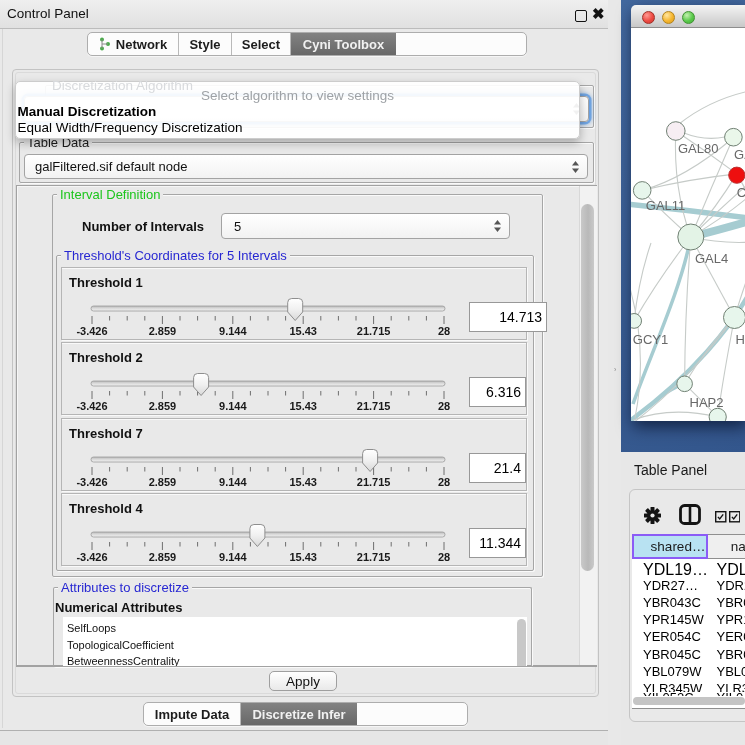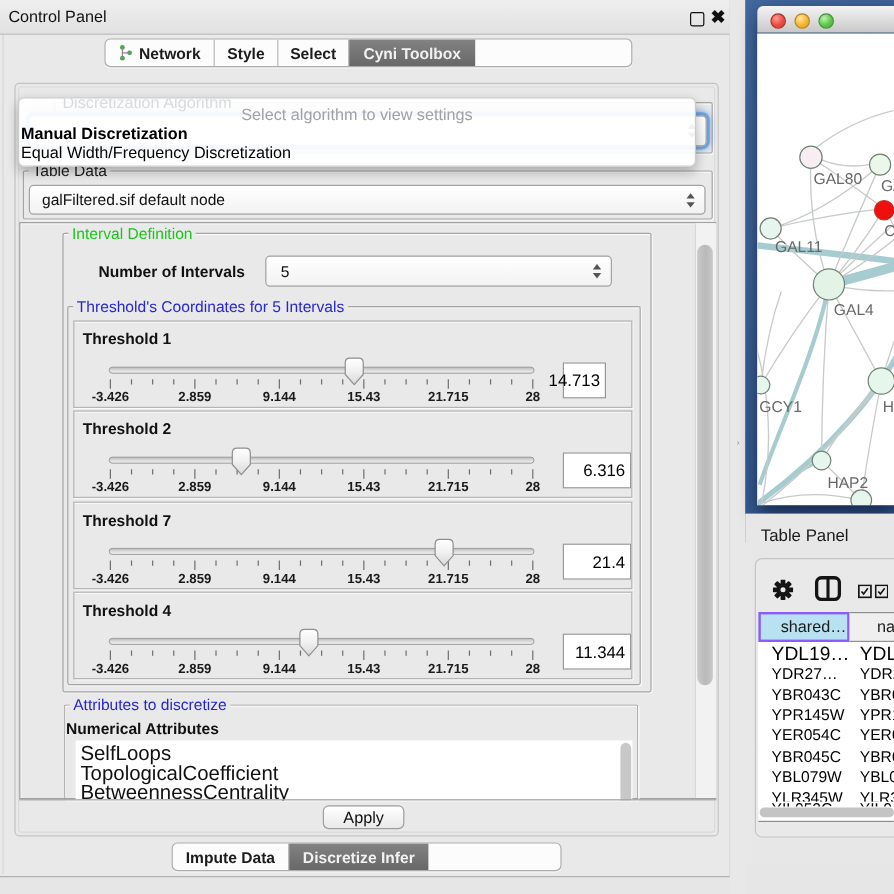--- a/index.html
+++ b/index.html
@@ -122,21 +122,21 @@
 <text x="30.0" y="66.5" font-size="11" font-weight="bold" fill="#1a1a1a" text-anchor="middle" font-family="Liberation Sans,sans-serif">-3.426</text>
         <text x="100.4" y="66.5" font-size="11" font-weight="bold" fill="#1a1a1a" text-anchor="middle" font-family="Liberation Sans,sans-serif">2.859</text>
         <text x="170.8" y="66.5" font-size="11" font-weight="bold" fill="#1a1a1a" text-anchor="middle" font-family="Liberation Sans,sans-serif">9.144</text>
         <text x="241.2" y="66.5" font-size="11" font-weight="bold" fill="#1a1a1a" text-anchor="middle" font-family="Liberation Sans,sans-serif">15.43</text>
         <text x="311.6" y="66.5" font-size="11" font-weight="bold" fill="#1a1a1a" text-anchor="middle" font-family="Liberation Sans,sans-serif">21.715</text>
         <text x="382.0" y="66.5" font-size="11" font-weight="bold" fill="#1a1a1a" text-anchor="middle" font-family="Liberation Sans,sans-serif">28</text>
 <g transform="translate(233.2,0)">
           <path d="M-7.5 34.5 Q-7.5 30.5 -3.5 30.5 L3.5 30.5 Q7.5 30.5 7.5 34.5 L7.5 44 L0 52.5 L-7.5 44 Z" fill="url(#thg0)" stroke="#8e8e8e" stroke-width="1"></path>
         </g>
 </svg>
-<div class="vbox" style="left:407px;top:34px;width:36px;height:30px">14.713</div>
+<div class="vbox" style="left:407px;top:34px;width:78px;height:30px">14.713</div>
 </div>
 <div class="tbox" style="left:61px;top:342px;width:464px;height:71px">
 <div class="abs" style="left:7px;top:7px;font-size:13px;font-weight:bold;color:#111">Threshold 2</div>
 <svg class="abs" style="left:0;top:0" width="465" height="71" viewBox="0 0 465 71">
 <defs>
           <linearGradient id="thg1" x1="0" y1="0" x2="0" y2="1">
             <stop offset="0" stop-color="#ffffff"></stop>
             <stop offset="0.5" stop-color="#f0f0f0"></stop>
             <stop offset="1" stop-color="#d8d8d8"></stop>
           </linearGradient>
@@ -277,21 +277,21 @@
         </g>
 </svg>
 <div class="vbox" style="left:407px;top:34px;width:57px;height:30px">11.344</div>
 </div>
 
   <div class="grp" style="left:53px;top:587px;width:477px;height:79px;border-bottom:none">
     <span class="grpt" style="color:#2727d2">Attributes to discretize</span>
   </div>
   <div class="abs" style="left:55px;top:600px;font-size:13px;font-weight:bold;color:#111">Numerical Attributes</div>
   <div class="abs" style="left:63px;top:617px;width:464px;height:50px;background:#fff;overflow:hidden">
-    <div style="font-size:17px;color:#111;padding:3px 0 0 4px;line-height:16.5px">SelfLoops<br>TopologicalCoefficient<br>BetweennessCentrality</div>
+    <div style="font-size:11px;color:#111;padding:3px 0 0 4px;line-height:16.5px">SelfLoops<br>TopologicalCoefficient<br>BetweennessCentrality</div>
     <div class="abs" style="right:1px;top:2px;width:9px;height:60px;background:#c8c8c8;border-radius:4.5px"></div>
   </div>
 
   <div class="abs" style="left:16px;top:666px;width:581px;height:1px;background:#a2a2a2;z-index:3"></div>
 
   <div class="abs" style="left:269px;top:671px;width:66px;height:18px;background:linear-gradient(#ffffff,#e9e9e9);border:1px solid #9f9f9f;border-radius:5px;display:flex;align-items:center;justify-content:center;font-size:13.5px;color:#111">Apply</div>
 
   <div class="seg" style="left:143px;top:702px;width:323px;height:22px">
     <div style="width:96px">Impute Data</div>
     <div class="sel" style="width:116px">Discretize Infer</div>
@@ -360,21 +360,21 @@
         <text x="105.8" y="168.5" font-size="13" fill="#686868" text-anchor="start" font-family="Liberation Sans,sans-serif">CYC1</text>
         <text x="34.6" y="182" font-size="13" fill="#686868" text-anchor="middle" font-family="Liberation Sans,sans-serif">GAL11</text>
         <text x="80.5" y="234.5" font-size="13" fill="#686868" text-anchor="middle" font-family="Liberation Sans,sans-serif">GAL4</text>
         <text x="19.5" y="315.5" font-size="13" fill="#686868" text-anchor="middle" font-family="Liberation Sans,sans-serif">GCY1</text>
         <text x="104.6" y="315.5" font-size="13" fill="#686868" text-anchor="start" font-family="Liberation Sans,sans-serif">HIS4</text>
         <text x="75.5" y="378.5" font-size="13" fill="#686868" text-anchor="middle" font-family="Liberation Sans,sans-serif">HAP2</text>
 </svg>
   </div>
 </div>
 
-<div class="abs" style="left:621px;top:428px;width:124px;height:293px;background:#e7e7e7">
+<div class="abs" style="left:621px;top:452px;width:124px;height:293px;background:#e7e7e7">
   <div class="abs" style="left:13px;top:10px;font-size:14px;color:#1a1a1a">Table Panel</div>
   <div class="abs" style="left:8px;top:37px;width:120px;height:231px;background:#e9e9e9;border:1px solid #c5c5c5;border-radius:6px"></div>
   <svg class="abs" style="left:22.5px;top:54.5px" width="17" height="17" viewBox="-8.5 -8.5 17 17">
 <g fill="#141414">
         <rect x="-2" y="-8.6" width="4" height="4.2" rx="0.8" transform="rotate(0 0 0)"></rect>
         <rect x="-2" y="-8.6" width="4" height="4.2" rx="0.8" transform="rotate(45 0 0)"></rect>
         <rect x="-2" y="-8.6" width="4" height="4.2" rx="0.8" transform="rotate(90 0 0)"></rect>
         <rect x="-2" y="-8.6" width="4" height="4.2" rx="0.8" transform="rotate(135 0 0)"></rect>
         <rect x="-2" y="-8.6" width="4" height="4.2" rx="0.8" transform="rotate(180 0 0)"></rect>
         <rect x="-2" y="-8.6" width="4" height="4.2" rx="0.8" transform="rotate(225 0 0)"></rect>

